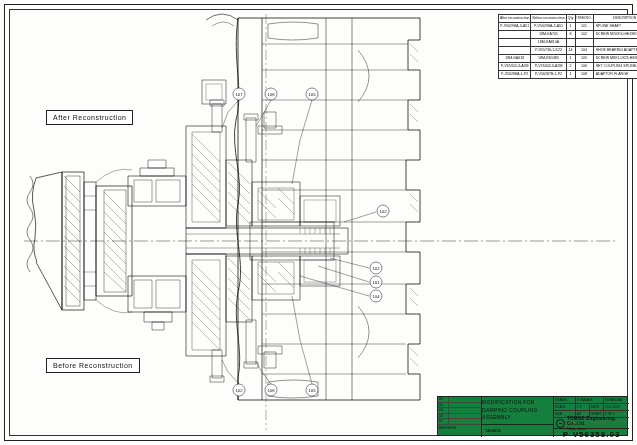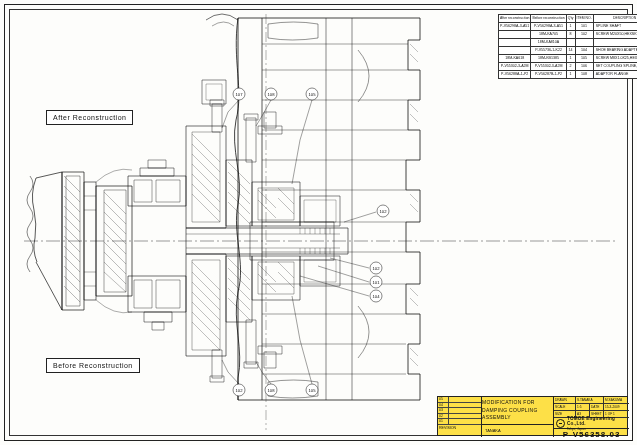--- a/index.html
+++ b/index.html
@@ -78,21 +78,21 @@
   .col-d { width: 46px; }
 
   
   .title-block {
     position: absolute;
     left: 437px;
     top: 396px;
     width: 191px;
     height: 40px;
     border: 1px solid #222;
-    background: #fde047;
+    background: #15803d;
     box-sizing: border-box;
     font-size: 4px;
   }
   .tb-rev {
     position: absolute;
     left: 0; top: 0;
     width: 44px; height: 40px;
     border-right: 1px solid #222;
     box-sizing: border-box;
   }

